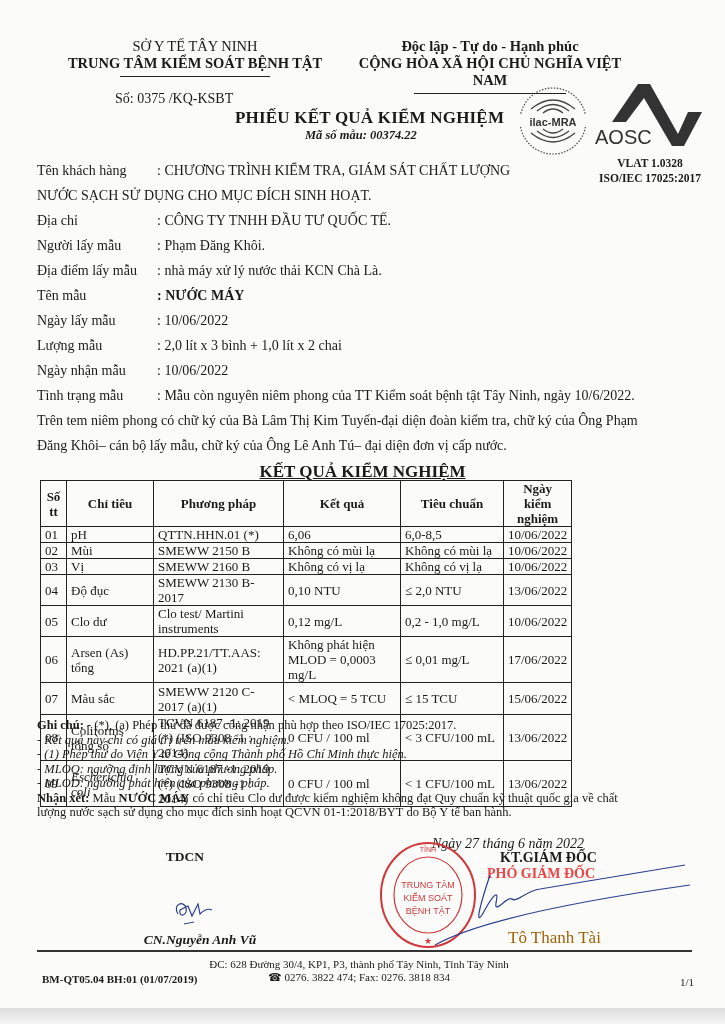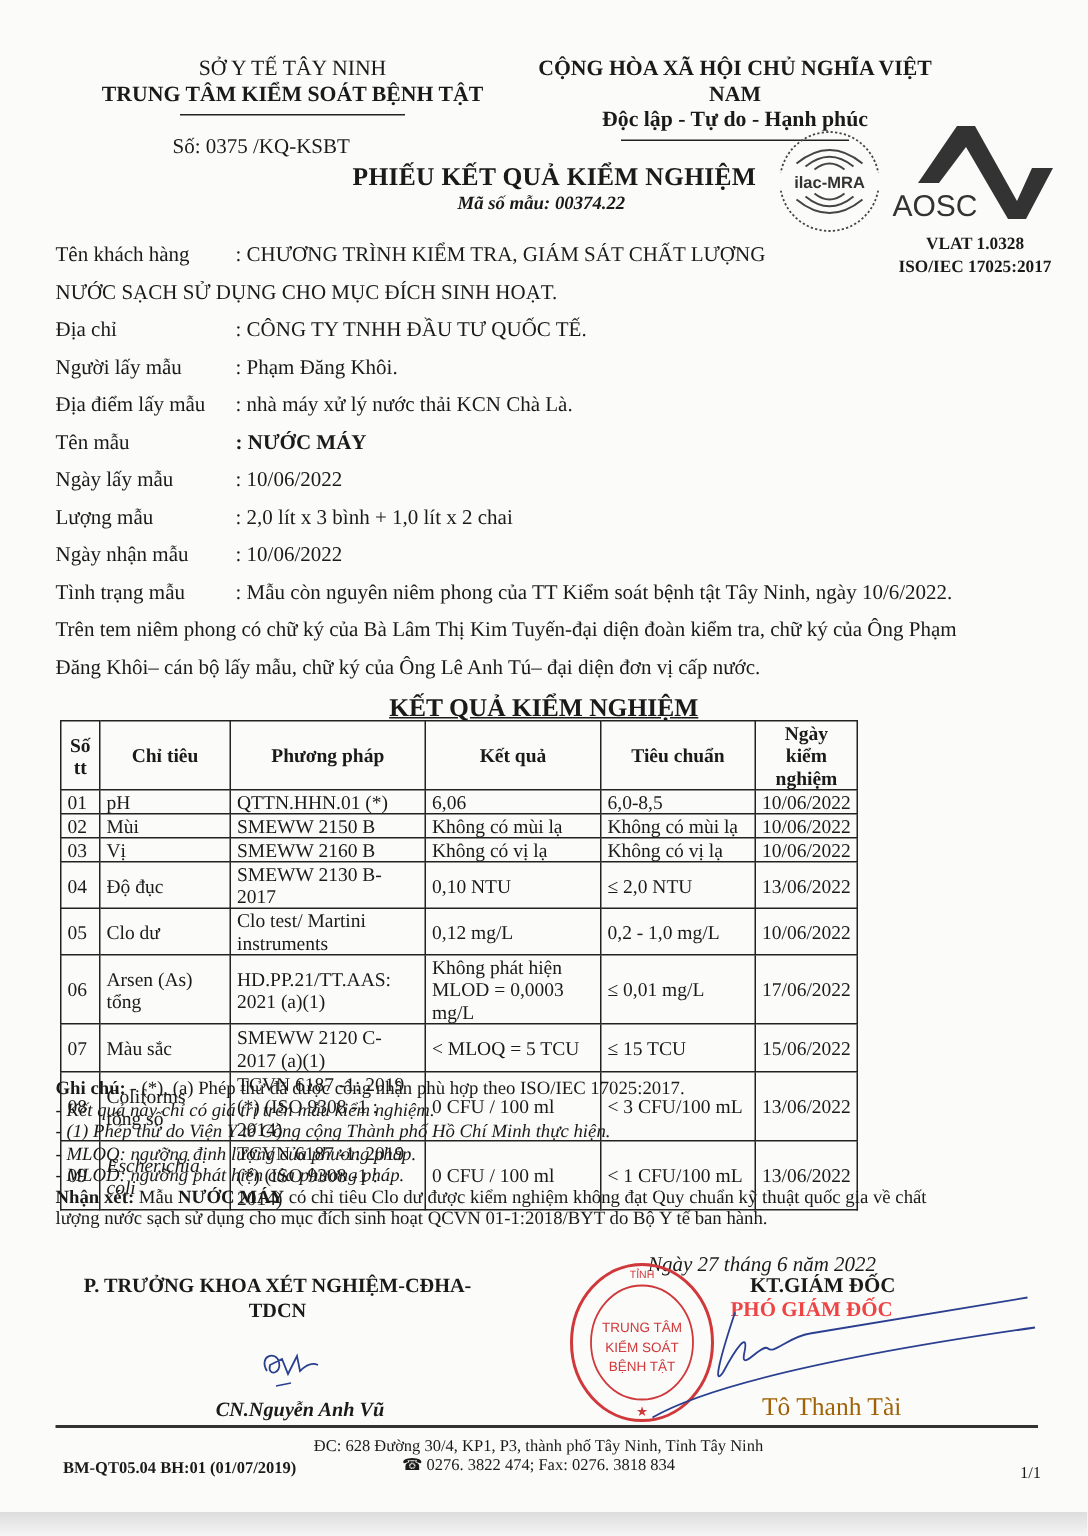--- a/index.html
+++ b/index.html
@@ -70,22 +70,22 @@
 </head>
 <body>
 
 <div id="hdr-left" class="abs">
   <div>SỞ Y TẾ TÂY NINH</div>
   <div class="bold">TRUNG TÂM KIỂM SOÁT BỆNH TẬT</div>
   <div class="rule"></div>
 </div>
 
 <div id="hdr-right" class="abs">
+  <div class="bold">Độc lập - Tự do - Hạnh phúc</div>
   <div class="bold">CỘNG HÒA XÃ HỘI CHỦ NGHĨA VIỆT NAM</div>
-  <div class="bold">Độc lập - Tự do - Hạnh phúc</div>
   <div class="rule"></div>
 </div>
 
 <div id="doc-no" class="abs">Số: 0375 /KQ-KSBT</div>
 <div id="doc-title" class="abs">PHIẾU KẾT QUẢ KIỂM NGHIỆM</div>
 <div id="sample-code" class="abs">Mã số mẫu: 00374.22</div>
 
 <svg id="ilac" class="abs" viewBox="0 0 72 72">
   <circle cx="36" cy="36" r="33" fill="none" stroke="#444" stroke-width="1.2" stroke-dasharray="1.5 1.5"></circle>
   <path d="M14 24 Q36 6 58 24" fill="none" stroke="#444" stroke-width="1.3"></path>
@@ -241,21 +241,20 @@
   <div class="it">-  Kết quả này chỉ có giá trị trên mẫu kiểm nghiệm.</div>
   <div class="it">- (1) Phép thử do Viện Y tế Công cộng Thành phố Hồ Chí Minh thực hiện.</div>
   <div class="it">- MLOQ: ngưỡng định lượng của phương pháp.</div>
   <div class="it">- MLOD: ngưỡng phát hiện của phương pháp.</div>
   <div><b>Nhận xét:</b><span> Mẫu </span><b>NƯỚC MÁY</b><span> có chỉ tiêu Clo dư được kiểm nghiệm không đạt Quy chuẩn kỹ thuật quốc gia về chất</span></div>
   <div>lượng nước sạch sử dụng cho mục đích sinh hoạt QCVN 01-1:2018/BYT do Bộ Y tế ban hành.</div>
 </div>
 
 <div id="date-line" class="abs">Ngày 27 tháng 6 năm 2022</div>
 <div id="left-sign" class="abs">
-  <div>P. TRƯỞNG KHOA XÉT NGHIỆM-CĐHA-</div>
   <div>TDCN</div>
 </div>
 <svg id="sig-left" class="abs" viewBox="0 0 50 30">
   <path d="M8 18 C2 8, 14 4, 16 12 C18 20, 8 22, 10 14 L18 10 L22 20 L28 8 L30 18 C34 14, 38 12, 42 14" fill="none" stroke="#2a3f8f" stroke-width="1.2"></path>
   <path d="M14 28 L24 26" stroke="#2a3f8f" stroke-width="1"></path>
 </svg>
 <div id="left-name" class="abs">CN.Nguyễn Anh Vũ</div>
 
 <svg id="stamp" class="abs" viewBox="0 0 100 110">
   <ellipse cx="50" cy="55" rx="47" ry="52" fill="none" stroke="#d0393b" stroke-width="2"></ellipse>

